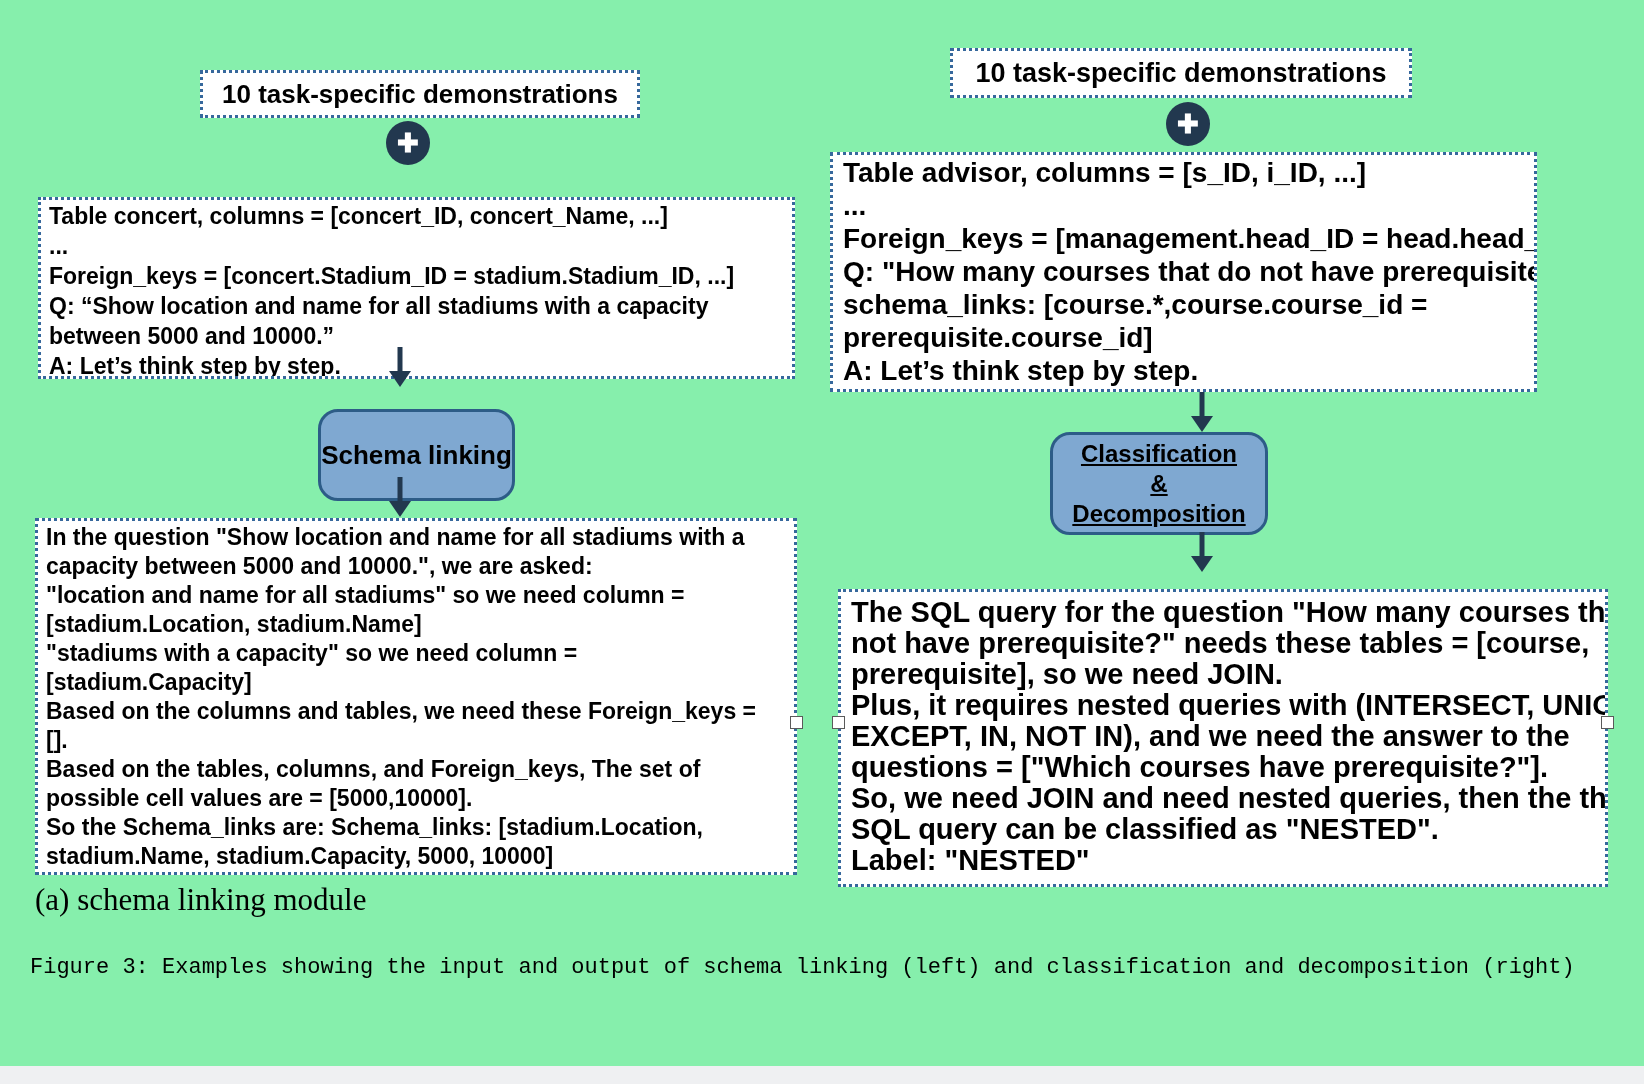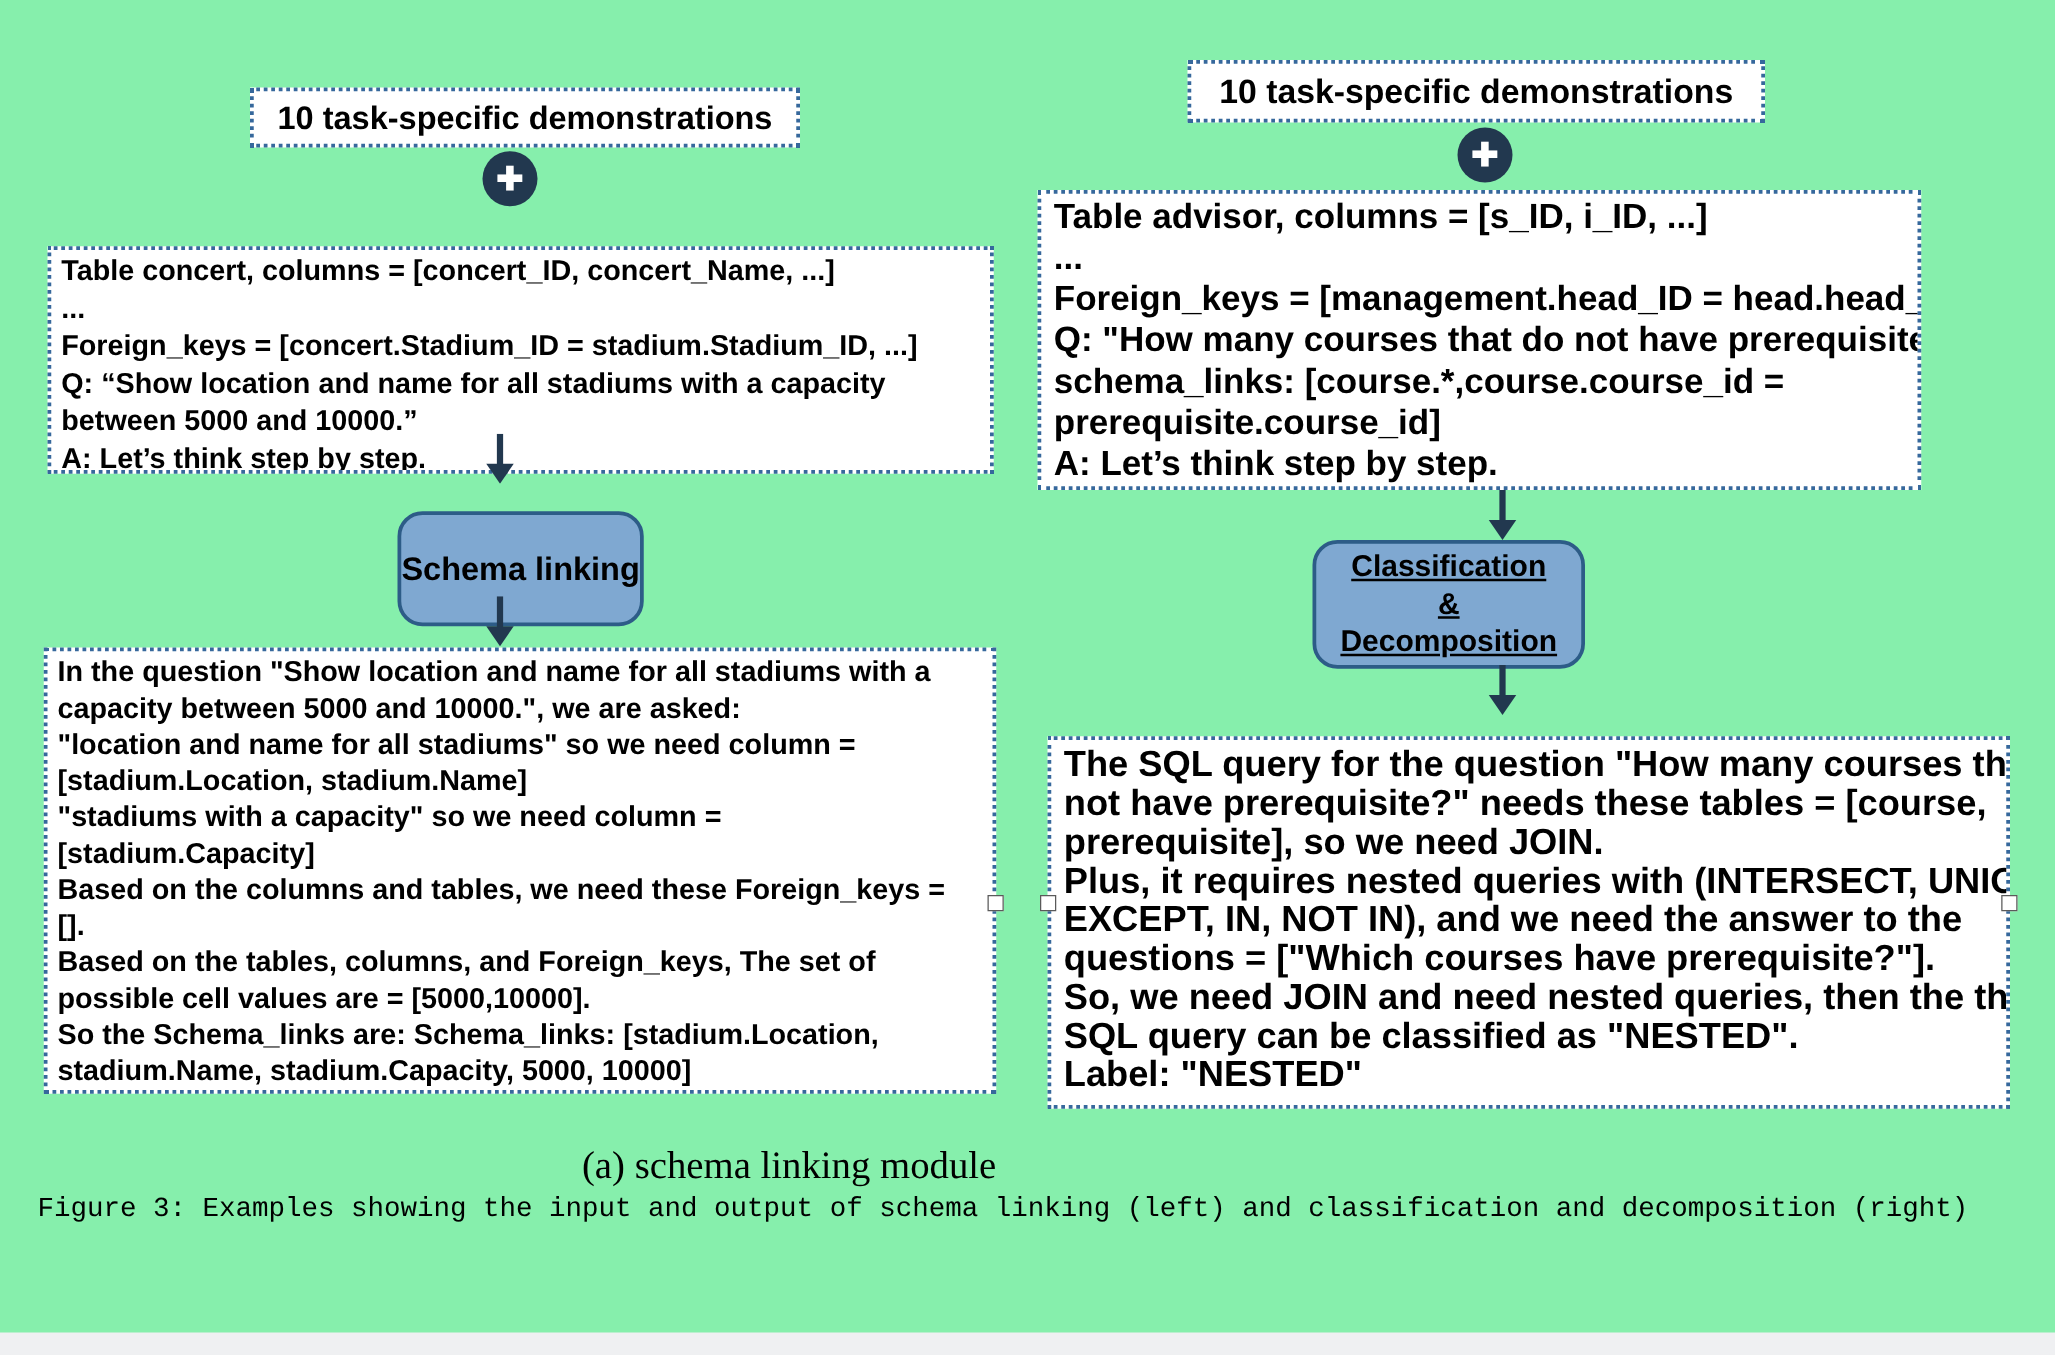--- a/index.html
+++ b/index.html
@@ -21,21 +21,21 @@
   }
   .node {
     position:absolute; background:#7fa8d1; border:3.5px solid #2d5c87;
     border-radius:20px; display:flex; align-items:center; justify-content:center;
     color:#000; font-weight:bold; text-align:center; box-sizing:border-box;
     white-space:pre-line;
   }
   .varrow { position:absolute; }
   .panel-caption {
     position:absolute; font-family:"Liberation Serif", serif;
-    font-size:31px; color:#000; text-align:right; white-space:nowrap;margin-top:32px;
+    font-size:31px; color:#000; text-align:left; white-space:nowrap;
   }
   .fig-caption {
     position:absolute; left:30px; top:945px; width:1560px;
     font-family:Liberation Mono, monospace; font-size:22px; line-height:45px;
     color:#000;
   }
   .handle {
     position:absolute; width:13px; height:13px; background:#ffffff;
     border:1.5px solid #5a5a5a; box-sizing:border-box;
   }

